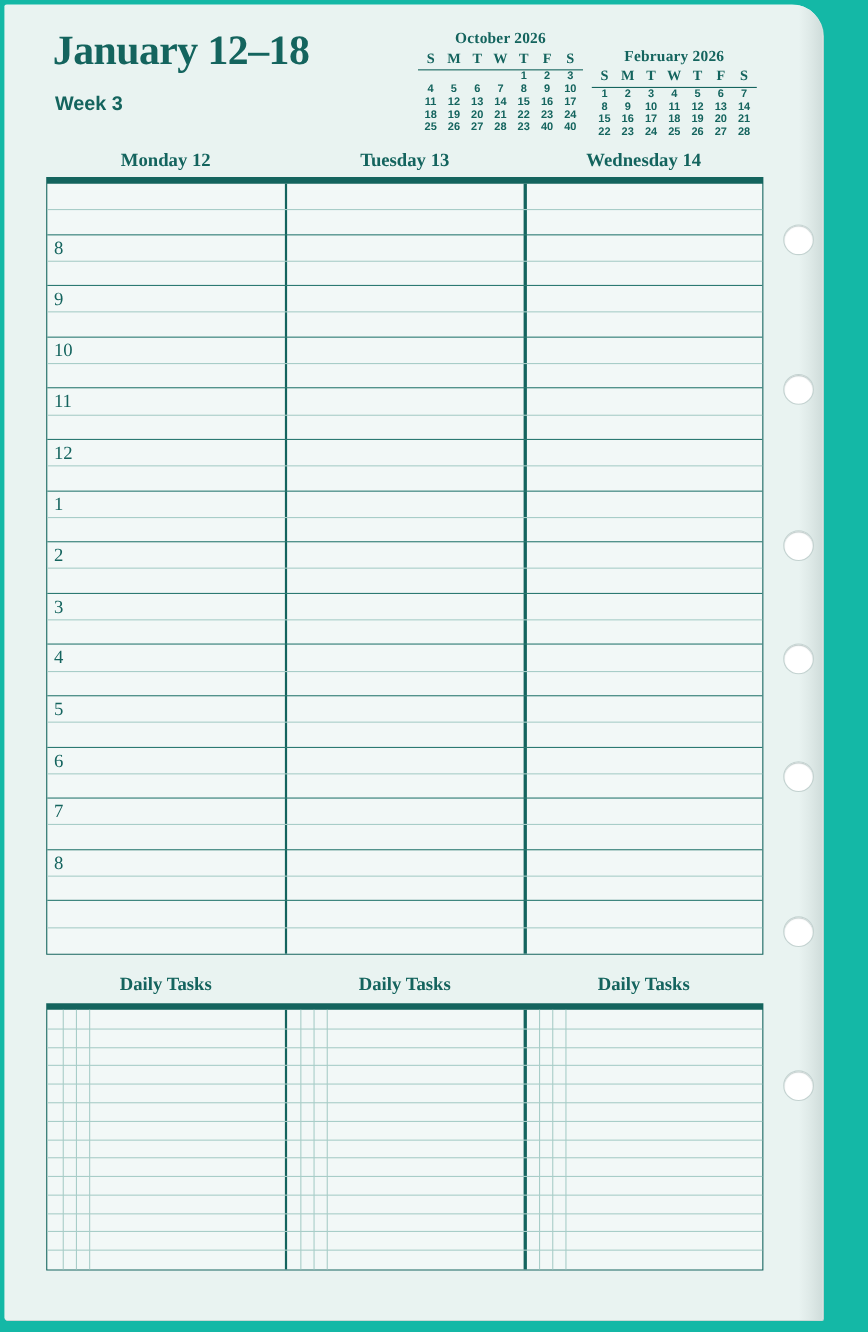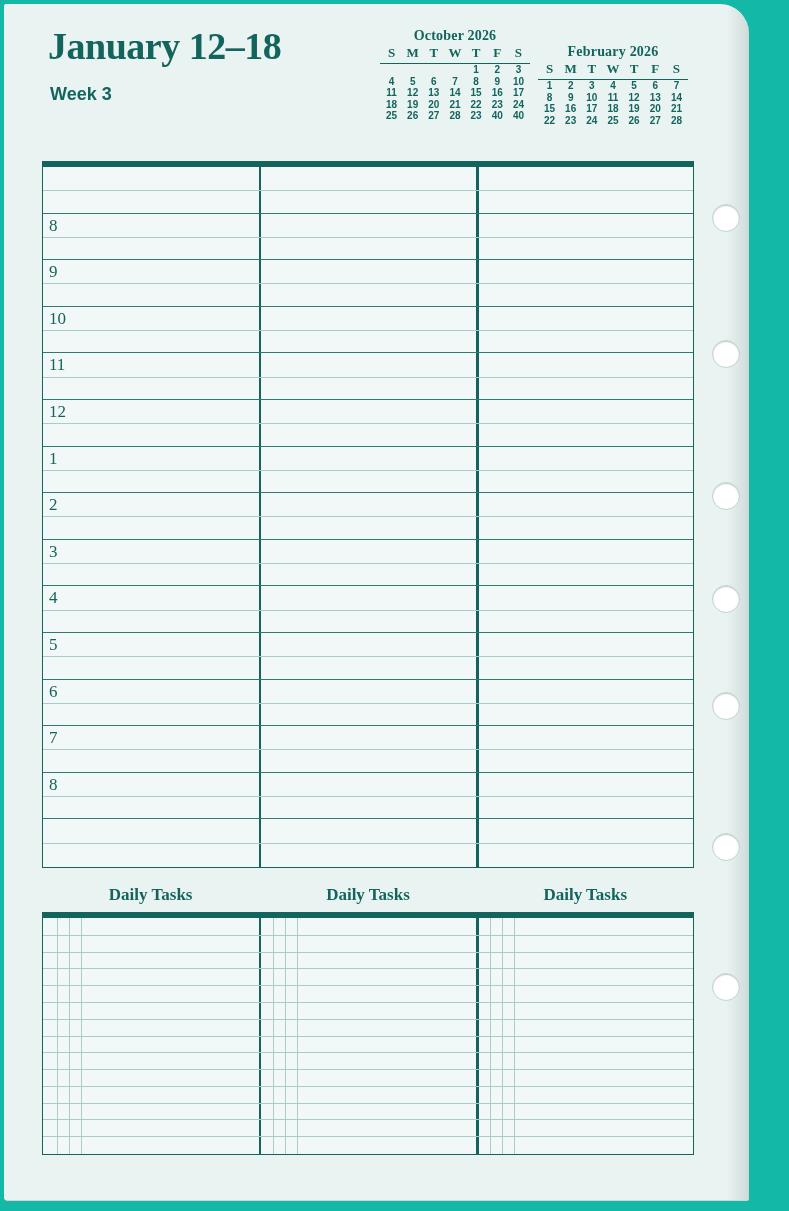--- a/index.html
+++ b/index.html
@@ -353,20 +353,25 @@
         <span></span>
         <span></span>
         <span></span>
         <span></span>
         <span></span>
         <span></span>
         <span></span>
       </div>
     </div>
 
+    <div class="day-heads">
+      <div class="day-head">Monday 12</div>
+      <div class="day-head">Tuesday 13</div>
+      <div class="day-head">Wednesday 14</div>
+    </div>
 
     <div class="grid" id="appt-grid">
       <div class="grid-col-sep" style="left:215.8px"></div>
       <div class="grid-col-sep" style="left:433.1px"></div>
     <div class="row" style="top: 0px; height: 46.6px;">
           <div class="half" style="top: 23.3px;"></div>
           <div class="full"></div>
         </div>
         <div class="row" style="top: 46.6px; height: 46.6px;">
           <div class="half" style="top: 23.3px;"></div>

